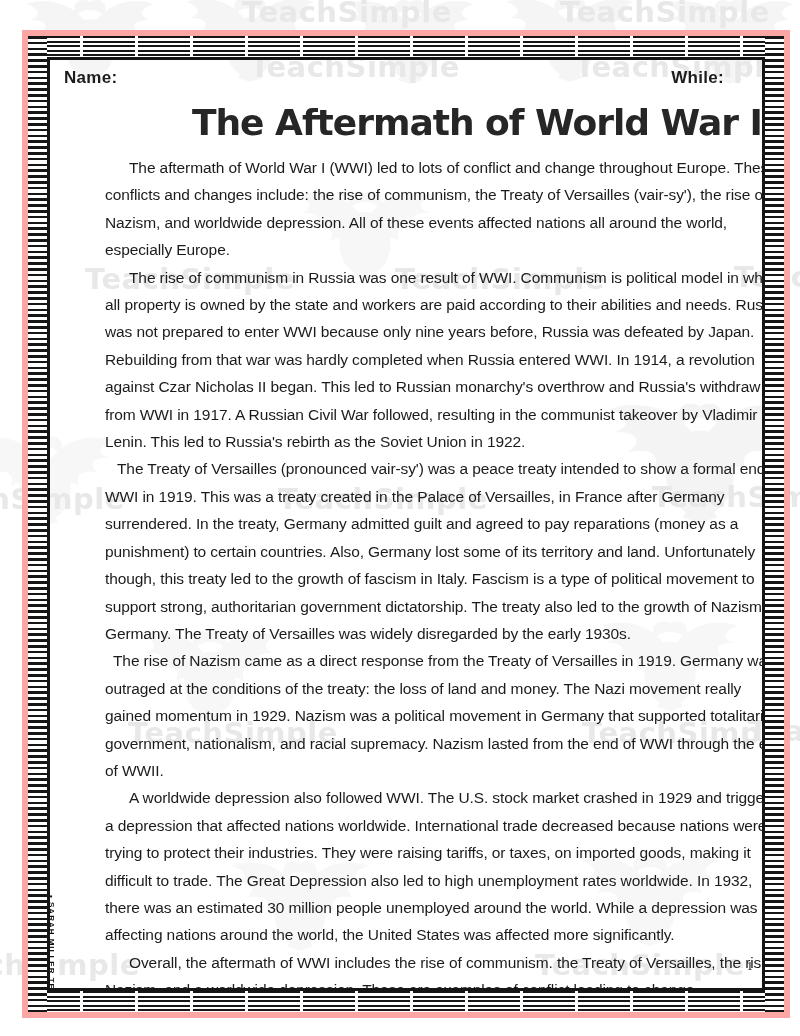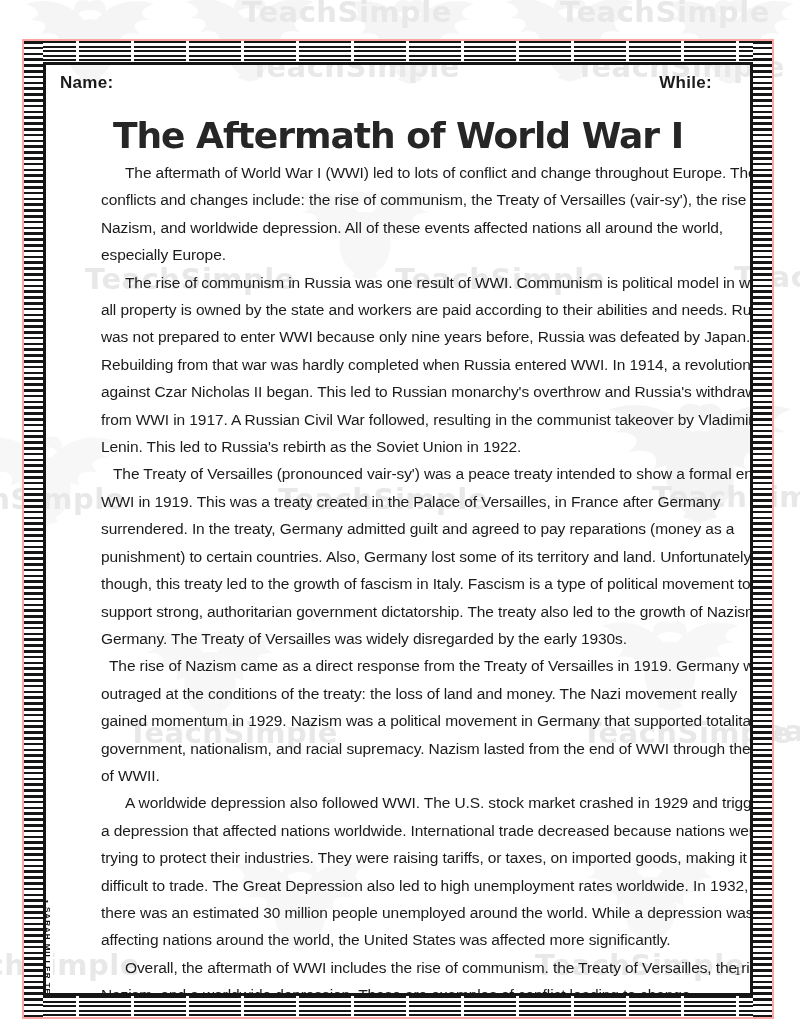--- a/index.html
+++ b/index.html
@@ -7,22 +7,22 @@
         font-family:"Liberation Sans",sans-serif;color:#1c1c1c;}
 
   
   .wm-layer{position:absolute;inset:0;z-index:2;pointer-events:none;text-align:center;}
   .wm-text{position:absolute;font-weight:bold;font-size:29px;letter-spacing:.5px;
            color:#e8e8e8;white-space:nowrap;font-family:"DejaVu Sans",sans-serif;}
   .wm-bird{position:absolute;}
   .wm-bird svg{display:block;}
 
   
-  .frame{position:absolute;left:22px;top:39px;width:748px;height:976px;
-         border:2px solid #fca5a5;z-index:3;}
+  .frame{position:absolute;left:22px;top:30px;width:748px;height:976px;
+         border:6px solid #fca5a5;z-index:3;padding-left:8px;}
   .band{position:absolute;background-color:#fff;}
   .band.top,.band.bottom{left:0;right:0;height:21px;
      background-image:
        repeating-linear-gradient(90deg, rgba(0,0,0,0) 0 52px, #fff 52px 55px),
        repeating-linear-gradient(180deg, #161616 0 2px, #fff 2px 4.6px);}
   .band.top{top:0;}
   .band.bottom{bottom:0;}
   .band.left,.band.right{top:0;bottom:0;width:19px;
      background-image:repeating-linear-gradient(180deg, #161616 0 2.6px, #fff 2.6px 5.8px);}
   .band.left{left:0;}
@@ -31,21 +31,21 @@
   .inner{position:absolute;left:19px;top:21px;right:19px;bottom:21px;
          border:3px solid #151515;background:transparent;overflow:hidden;}
 
   
   .header-row{display:flex;justify-content:space-between;align-items:flex-end;
               padding:8px 38px 0 14px;font-size:17px;}
   .field{display:flex;align-items:flex-end;gap:6px;white-space:nowrap;}
   .field .label{font-weight:bold;letter-spacing:.3px;}
   .field .line{letter-spacing:1px;font-weight:bold;transform:translateY(-2px);}
 
-  .doc-title{margin-top:22px;text-align:center;font-family:"DejaVu Sans",sans-serif;
+  .doc-title{margin-top:14px;text-align:right;font-family:"DejaVu Sans",sans-serif;
              font-weight:700;font-size:36px;letter-spacing:-1px;color:#262626;}
 
   
   .body-text{position:absolute;left:15px;top:94px;width:682px;
              font-size:15.5px;line-height:27.4px;letter-spacing:-.1px;color:#1b1b1b;margin-left:40px;}
   .body-text p{margin:0;}
   .u{text-underline-offset:4px;text-decoration-thickness:1.3px;}
 
   
   .credit{position:absolute;left:-4px;top:832px;writing-mode:vertical-rl;

